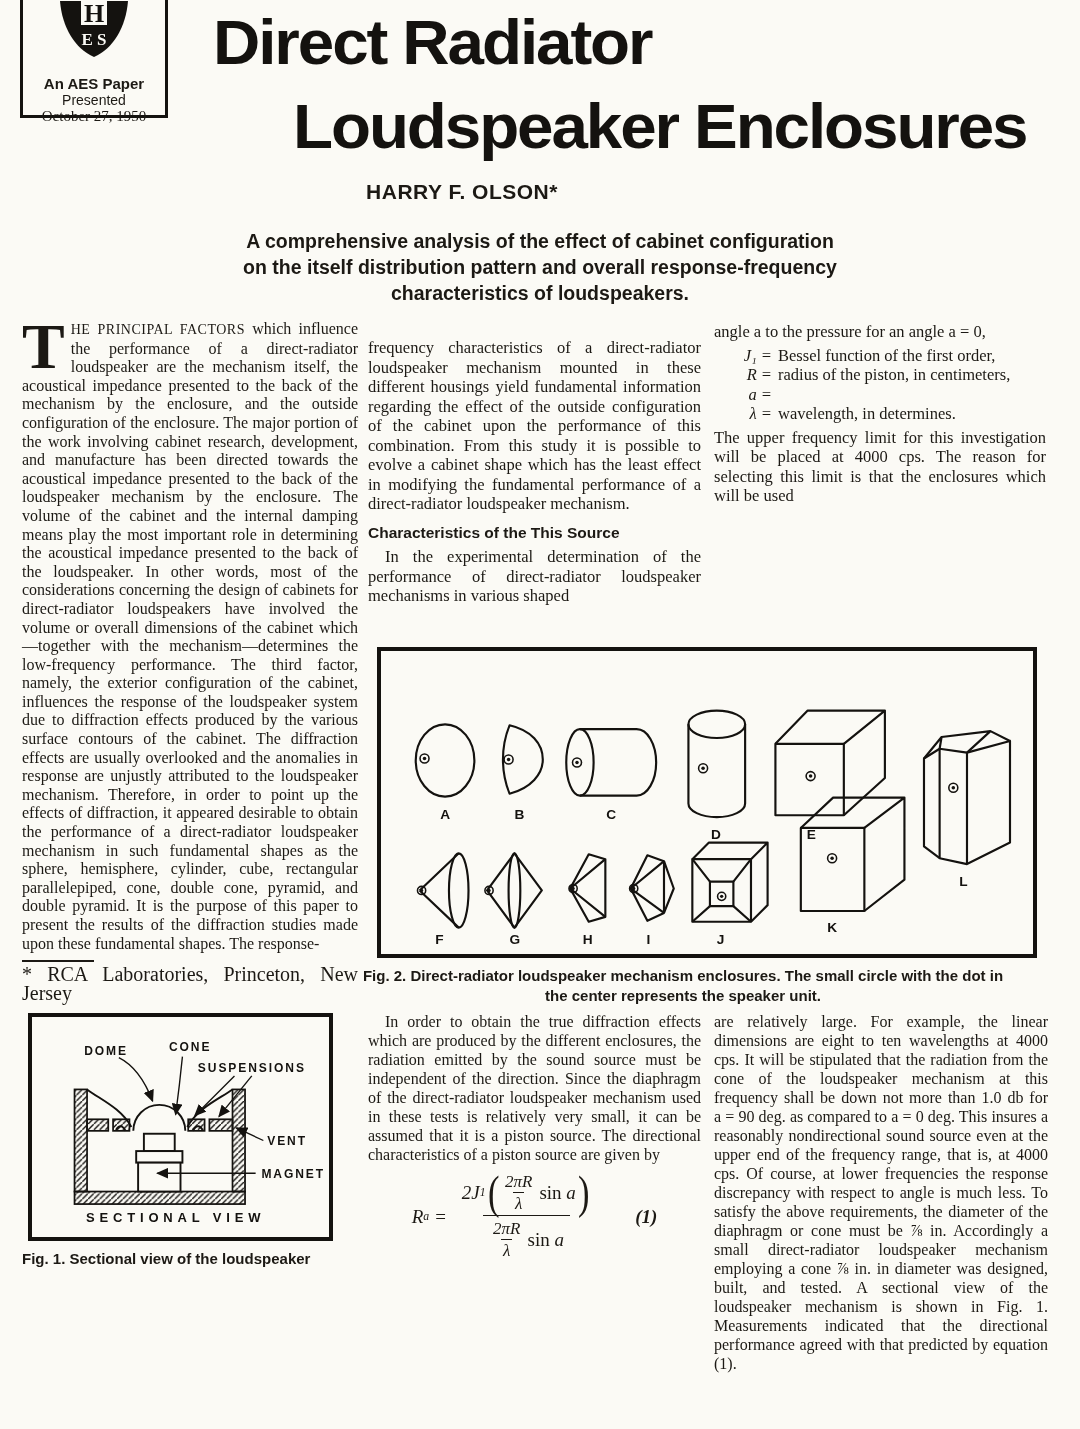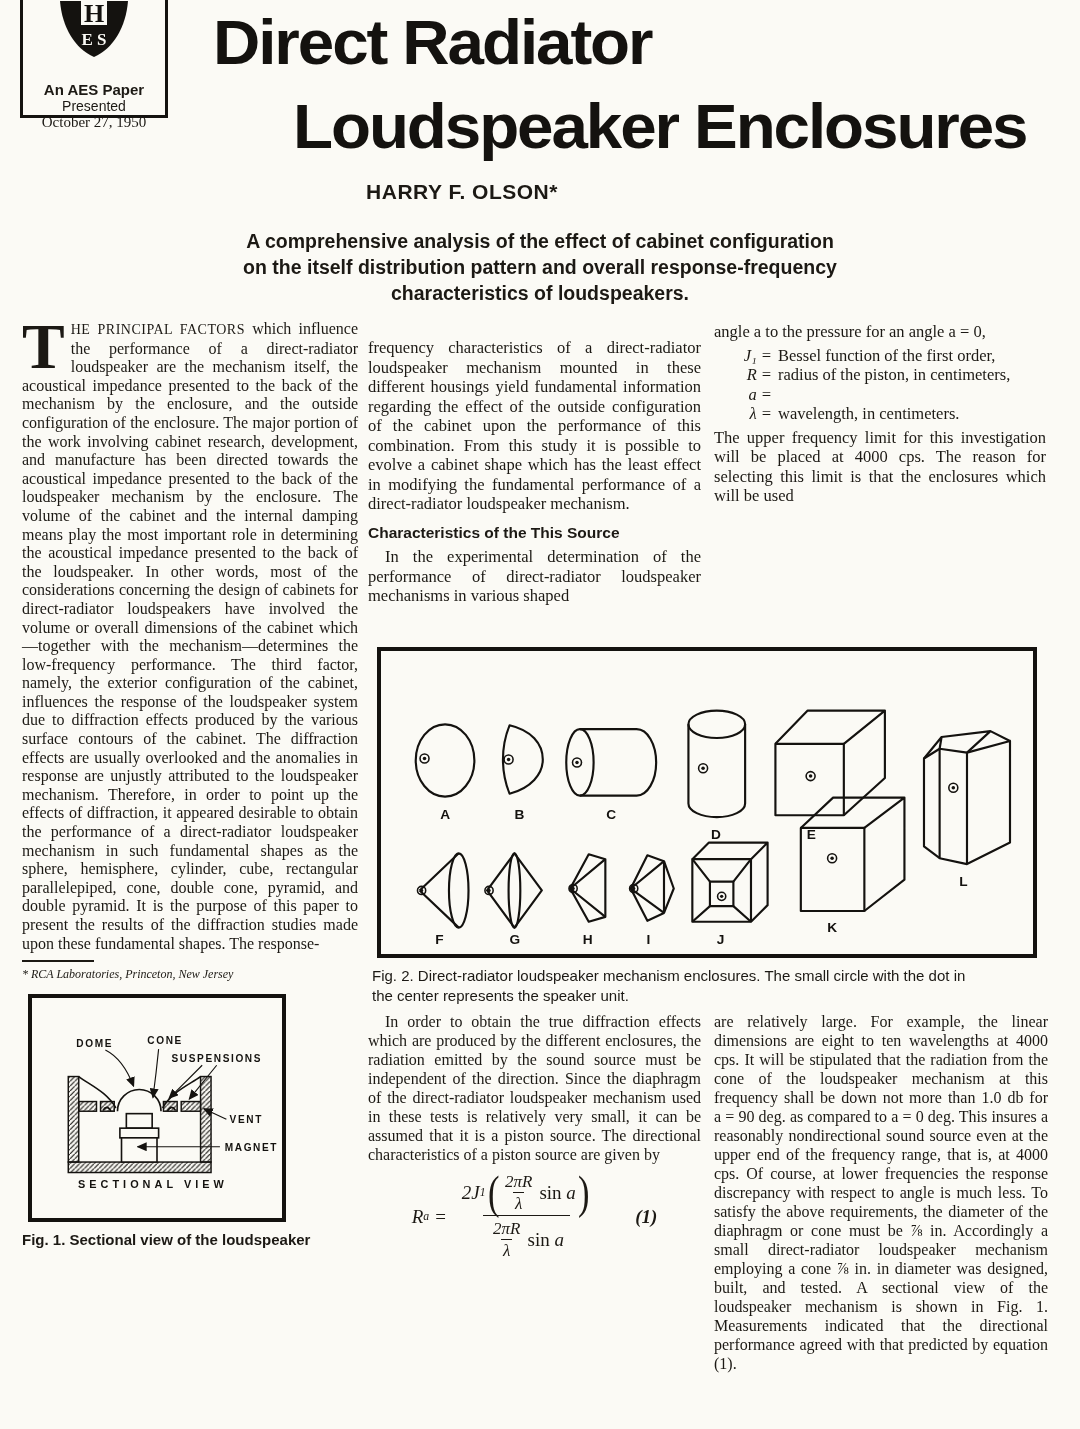--- a/index.html
+++ b/index.html
@@ -8,21 +8,21 @@
     position:relative; width:1080px; height:1429px; margin:0 auto;
     background:#fbfaf5; color:#1c1914; overflow:hidden;
     font-family:"Liberation Serif","DejaVu Serif",serif;
   }
   
   .badge {
     position:absolute; left:20px; top:-4px; width:148px; height:122px;
     border:3px solid #14120f; background:#fbfaf5; text-align:center; padding-top:2px;
   }
   .badge svg { display:block; margin:0 auto; }
-  .badge-l1 { font-family:"Liberation Sans",sans-serif; font-weight:bold; font-size:15px; margin-top:16px; }
+  .badge-l1 { font-family:"Liberation Sans",sans-serif; font-weight:bold; font-size:15px; margin-top:10px; }
   .badge-l2 { font-family:"Liberation Sans",sans-serif; font-size:14px; }
   .badge-l3 { font-family:Liberation Serif, serif; font-size:15px; }
   .title-line { position:absolute; font-family:"Liberation Sans",sans-serif; font-weight:bold;
     font-size:63px; letter-spacing:-2px; white-space:nowrap; color:#14120f; transform:scaleX(1.04); transform-origin:left; }
   .title1 { left:213px; top:6px; }
   .title2 { left:293px; top:90px; }
   .author { position:absolute; left:0; top:180px; width:924px; text-align:center;
     font-family:"Liberation Sans",sans-serif; font-weight:bold; font-size:21px; letter-spacing:0.5px; }
   .abstract { position:absolute; left:200px; top:228px; width:680px; text-align:center;
     font-family:"Liberation Sans",sans-serif; font-weight:bold; font-size:19.5px; line-height:26px; }
@@ -33,33 +33,33 @@
   .col2top { left:368px; top:338px; width:333px; }
   .col3top { left:714px; top:322px; width:332px; }
   .col2bot { left:368px; top:1012px; width:333px; font-size:16px; line-height:19px; }
   .col3bot { left:714px; top:1012px; width:334px; font-size:16px; line-height:19px; }
   .indent { text-indent:17px; }
   .dropcap { float:left; font-size:64px; line-height:50px; font-weight:bold; padding:2px 6px 0 0; font-family:"Liberation Serif",serif; }
   .lead-caps { font-size:14px; letter-spacing:0.5px; }
   .subhead { font-family:"Liberation Sans",sans-serif; font-weight:bold; font-size:15.5px;
     margin:9px 0 5px 0; text-align:left; }
   .footnote-rule { width:72px; border-top:2px solid #1c1914; margin:7px 0 3px 0; }
-  .footnote { font-style:italic; font-size:12px; line-height:19px; text-align:justify; }
+  .footnote { font-size:20px; line-height:19px; text-align:justify; }
   
   .defs { margin:4px 0 4px 0; }
   .def-row { display:flex; }
   .def-term { width:64px; text-align:right; font-style:italic; flex:none; padding-right:6px; }
   .def-body { flex:1; text-align:justify; }
   
   .fig2 { position:absolute; left:377px; top:647px; width:660px; height:311px;
     border:4px solid #14120f; background:#fbfaf5; }
   .fig2 svg { width:100%; height:100%; display:block; }
-  .figcap { position:absolute; left:372px; top:966px; width:670px; 
-    font-family:"Liberation Sans",sans-serif; font-weight:normal; font-size:15px; line-height:20px; }
-  .fig1box { margin:10px 0 0 6px; width:258px; height:228px; border:4px solid #14120f;
+  .figcap { position:absolute; left:348px; top:966px; width:670px; text-align:center;
+    font-family:"Liberation Sans",sans-serif; font-weight:bold; font-size:15px; line-height:20px; }
+  .fig1box { margin:10px 0 0 6px; width:305px; height:228px; border:4px solid #14120f;
     background:#fbfaf5; padding:4px; }
   .fig1box svg { width:100%; height:100%; display:block; }
   .fig1cap { margin:9px 0 0 0; font-family:"Liberation Sans",sans-serif; font-weight:bold;
     font-size:15px; text-align:left; }
   svg text.shp { font-family:"Liberation Sans",sans-serif; font-weight:bold; font-size:14px; fill:#14120f; }
   svg text.dlab { font-family:"Liberation Sans",sans-serif; font-weight:bold; font-size:12.5px;
     letter-spacing:2px; fill:#14120f; }
   svg text.dlab2 { font-family:"Liberation Sans",sans-serif; font-weight:bold; font-size:13.5px;
     letter-spacing:5px; fill:#14120f; }
   
@@ -173,21 +173,21 @@
       </div>
       <div class="def-row">
         <span class="def-term">R =</span>
         <span class="def-body">radius of the piston, in centimeters,</span>
       </div>
       <div class="def-row">
         <span class="def-term">a =</span>
       </div>
       <div class="def-row">
         <span class="def-term">λ =</span>
-        <span class="def-body">wavelength, in centimeters.</span>
+        <span class="def-body">wavelength, in determines.</span>
       </div>
     </div>
     <p>The upper frequency limit for this investigation will be placed at 4000 cps. The reason for selecting this limit is that the enclosures which will be used</p>
   </div>
 
   <div class="fig2">
     <svg viewBox="0 0 660 310">
       <g stroke="#14120f" stroke-width="2.2" fill="none" stroke-linejoin="round">
 
         <g>

